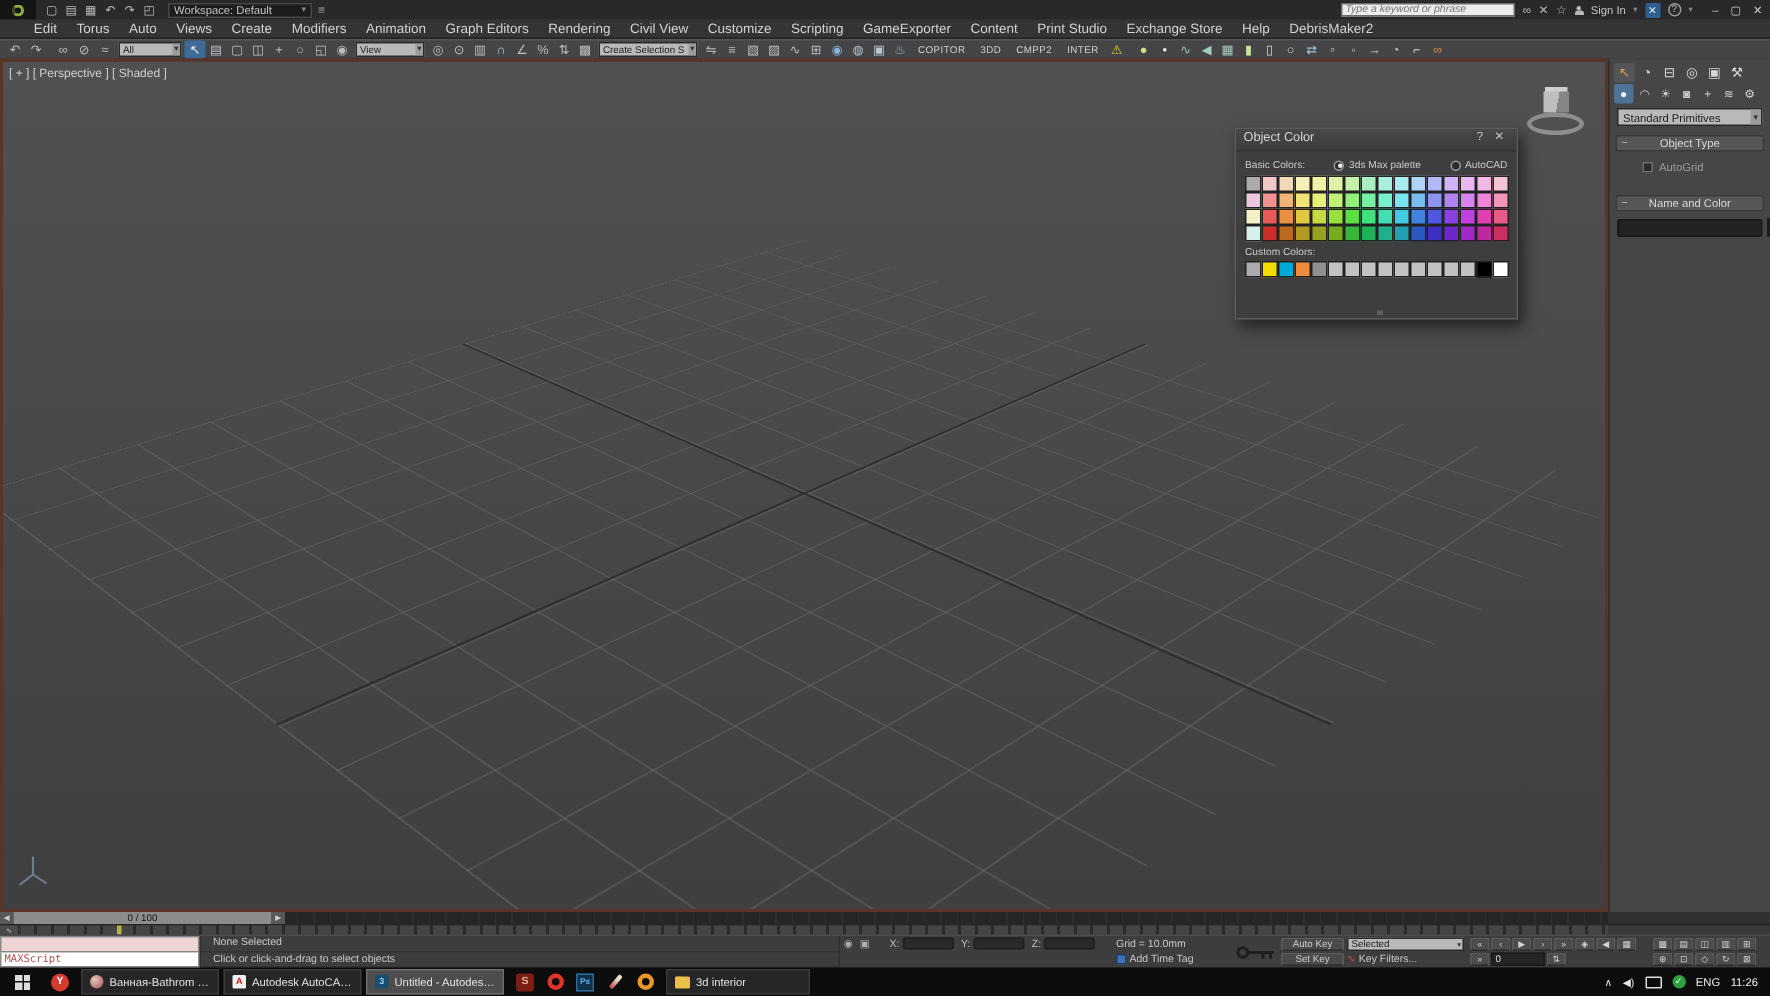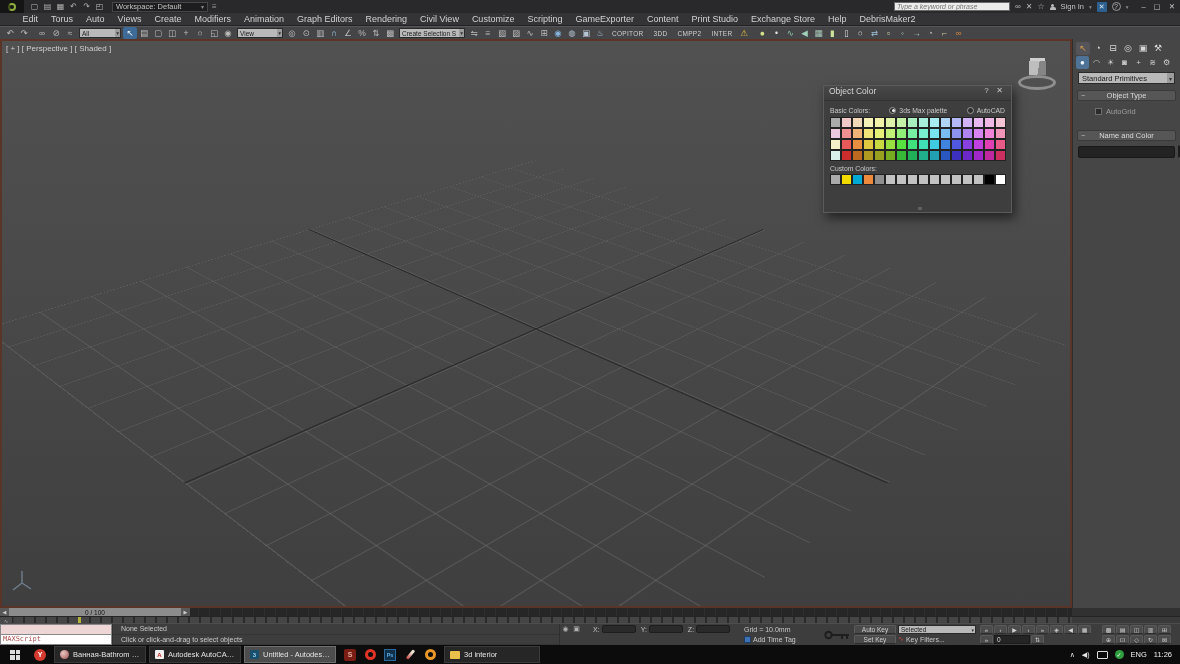--- a/index.html
+++ b/index.html
@@ -128,21 +128,21 @@
   .tb-ruler{position:absolute;left:14px;top:0;width:1058px;height:7px;
      background:repeating-linear-gradient(90deg,#454545 0 9px,#2a2a2a 9px 11px);}
   .tb-curvebtn{position:absolute;left:0;top:0;width:13px;height:7px;background:#4a4a4a;color:#bbb;
      font-size:5px;display:flex;align-items:center;justify-content:center;border-right:1px solid #2a2a2a;}
   .tb-marker{position:absolute;left:78px;top:0;width:3px;height:7px;background:#b4b43c;}
   
   .statusbar{position:absolute;left:0;top:623px;width:1180px;height:22px;background:#3d3d3d;
              display:flex;font-size:7px;color:#c9c9c9;border-top:1px solid #4d4d4d;}
   .sb-col{display:flex;flex-direction:column;}
   .sb-row{height:11px;display:flex;align-items:center;}
-  .ms-box{width:112px;}
+  .ms-box{width:133px;}
   .ms-top{height:11px;background:#eed6d6;border:1px solid #888;}
   .ms-bot{height:11px;background:#fff;border:1px solid #888;border-top:none;
           color:#b05050;font-family:"DejaVu Sans Mono","Liberation Mono",monospace;font-size:7px;
           display:flex;align-items:center;padding-left:2px;}
   .stat-col{flex:1;border-left:1px solid #2f2f2f;border-right:1px solid #2f2f2f;}
   .stat-col .sb-row{padding-left:8px;border-bottom:1px solid #343434;}
   .mini-ic{width:11px;height:9px;display:flex;align-items:center;justify-content:center;color:#b0b0b0;font-size:7px;}
   .coord-lbl{margin:0 2px 0 5px;color:#c0c0c0;}
   .coord-field{width:34px;height:8px;background:#2a2a2a;border:1px solid #1d1d1d;border-radius:2px;}
   .grid-col{width:80px;padding-left:4px;}

